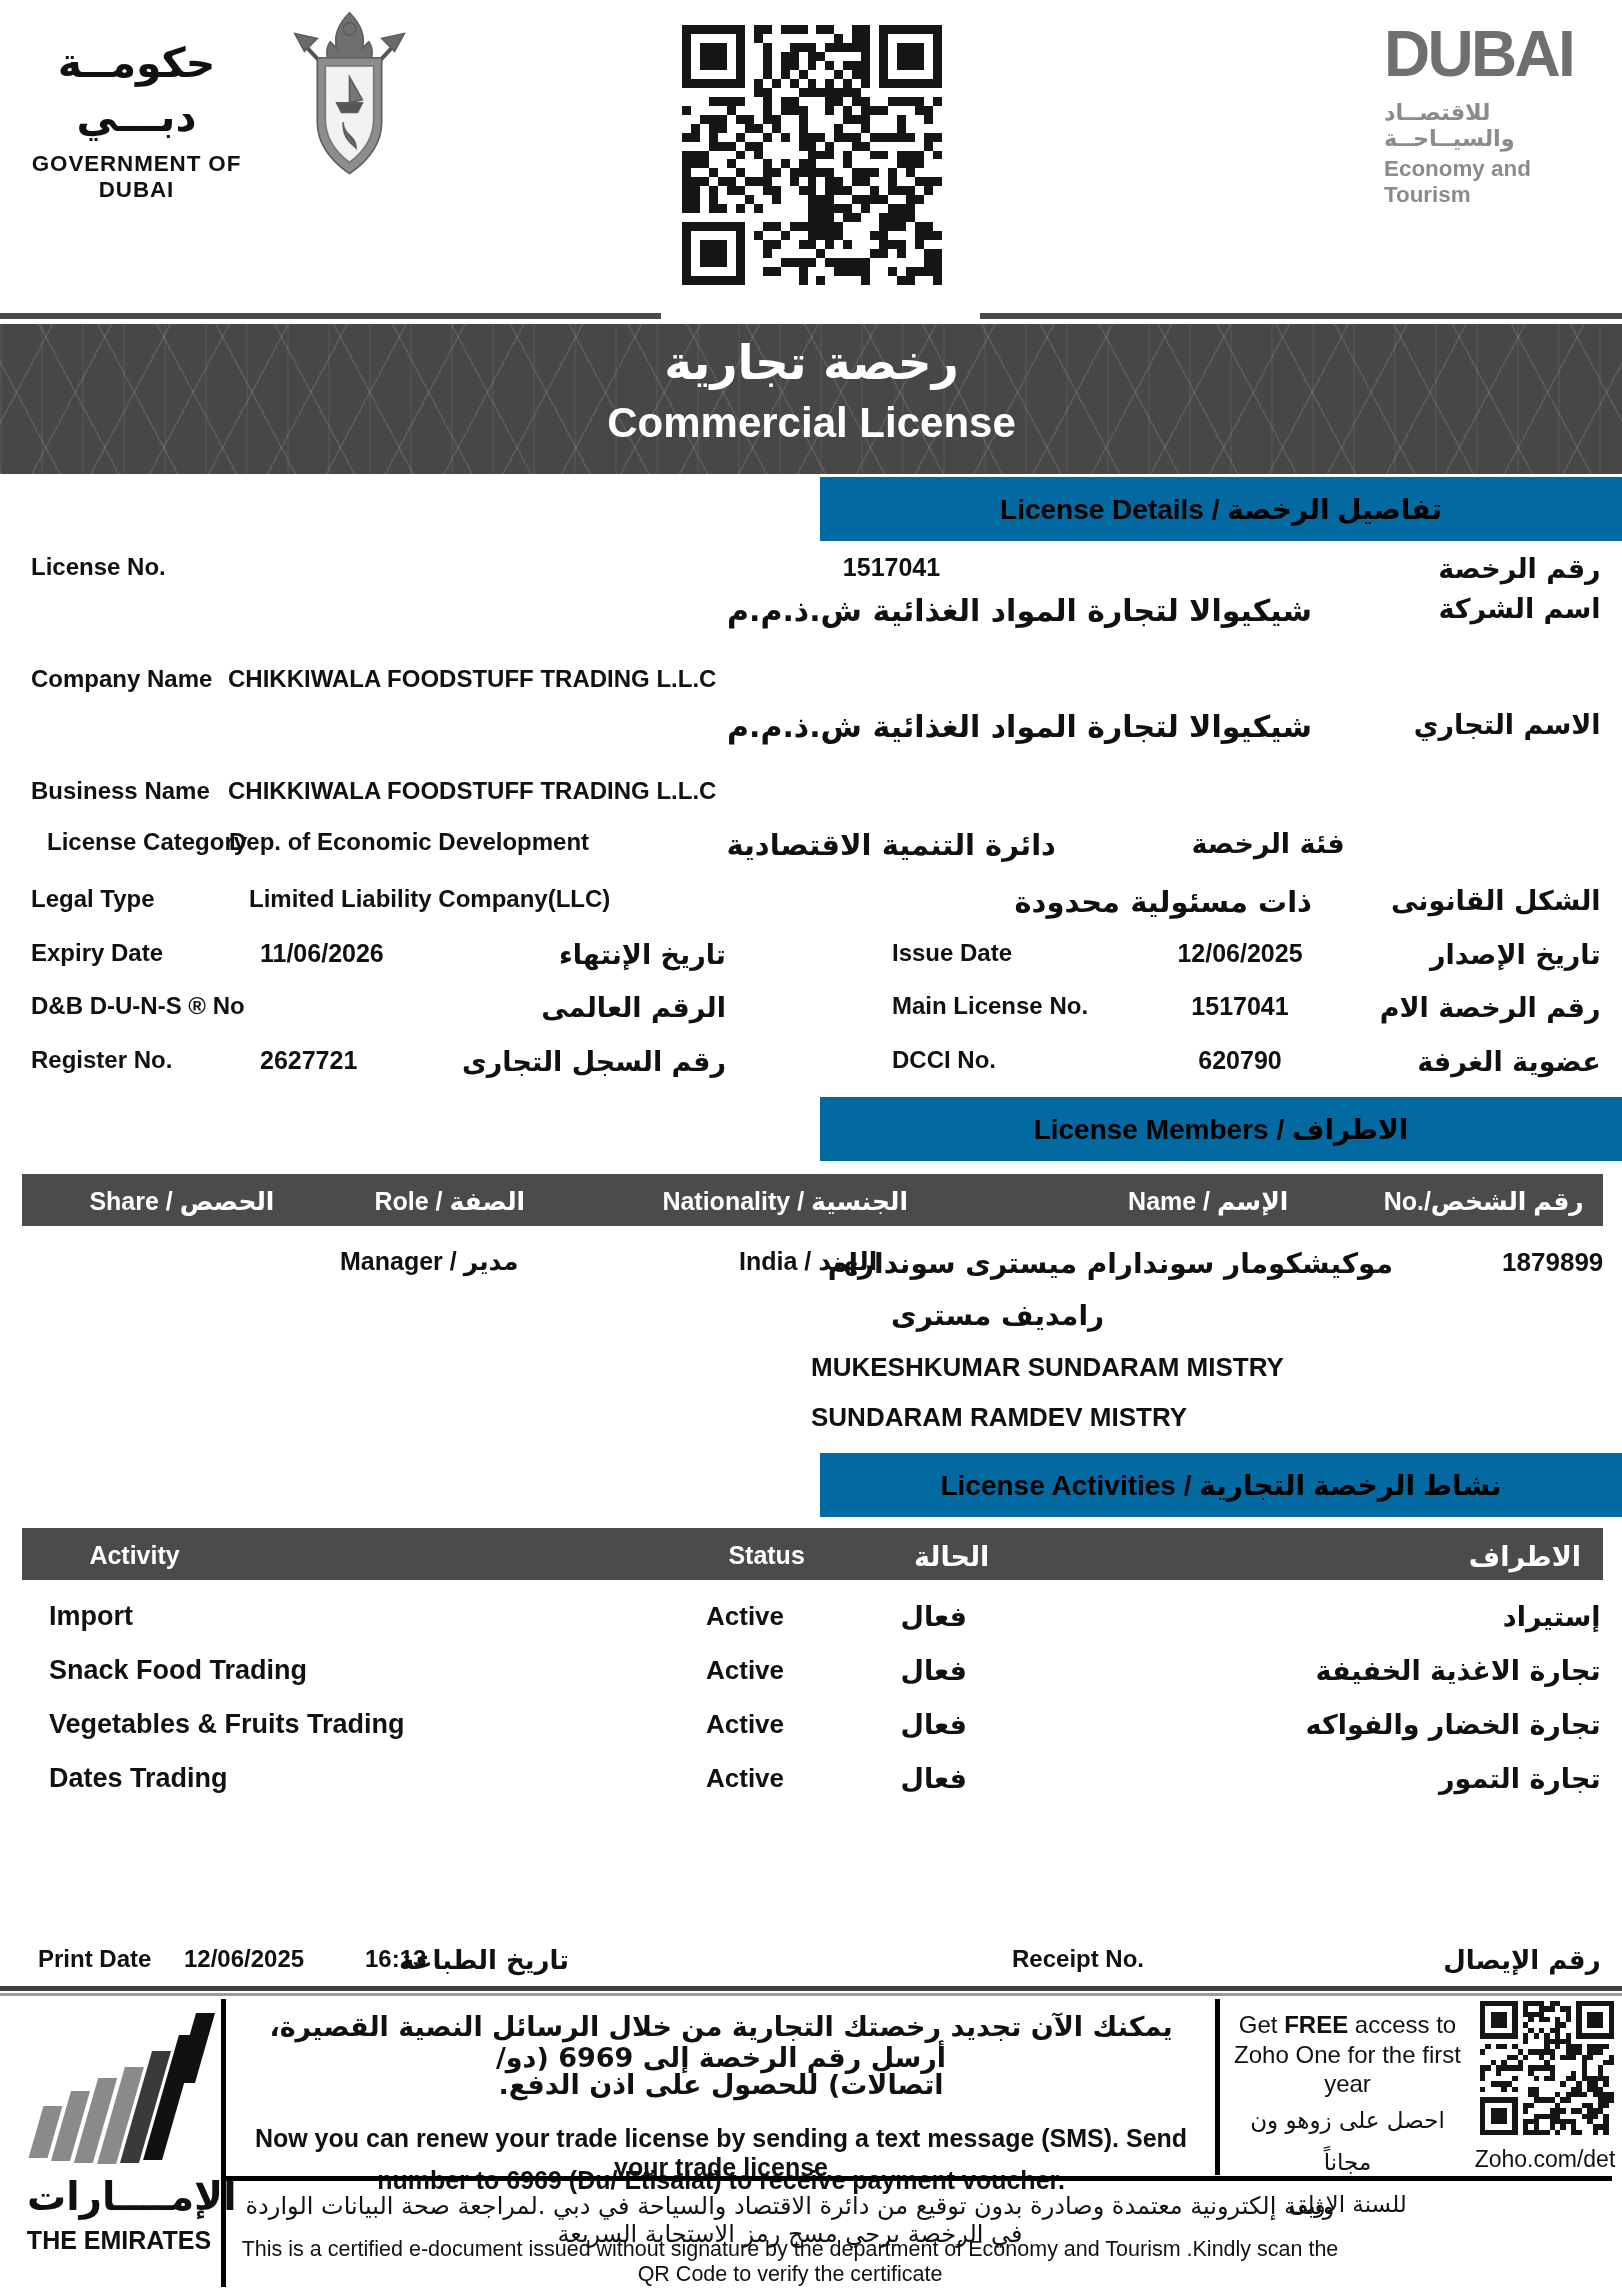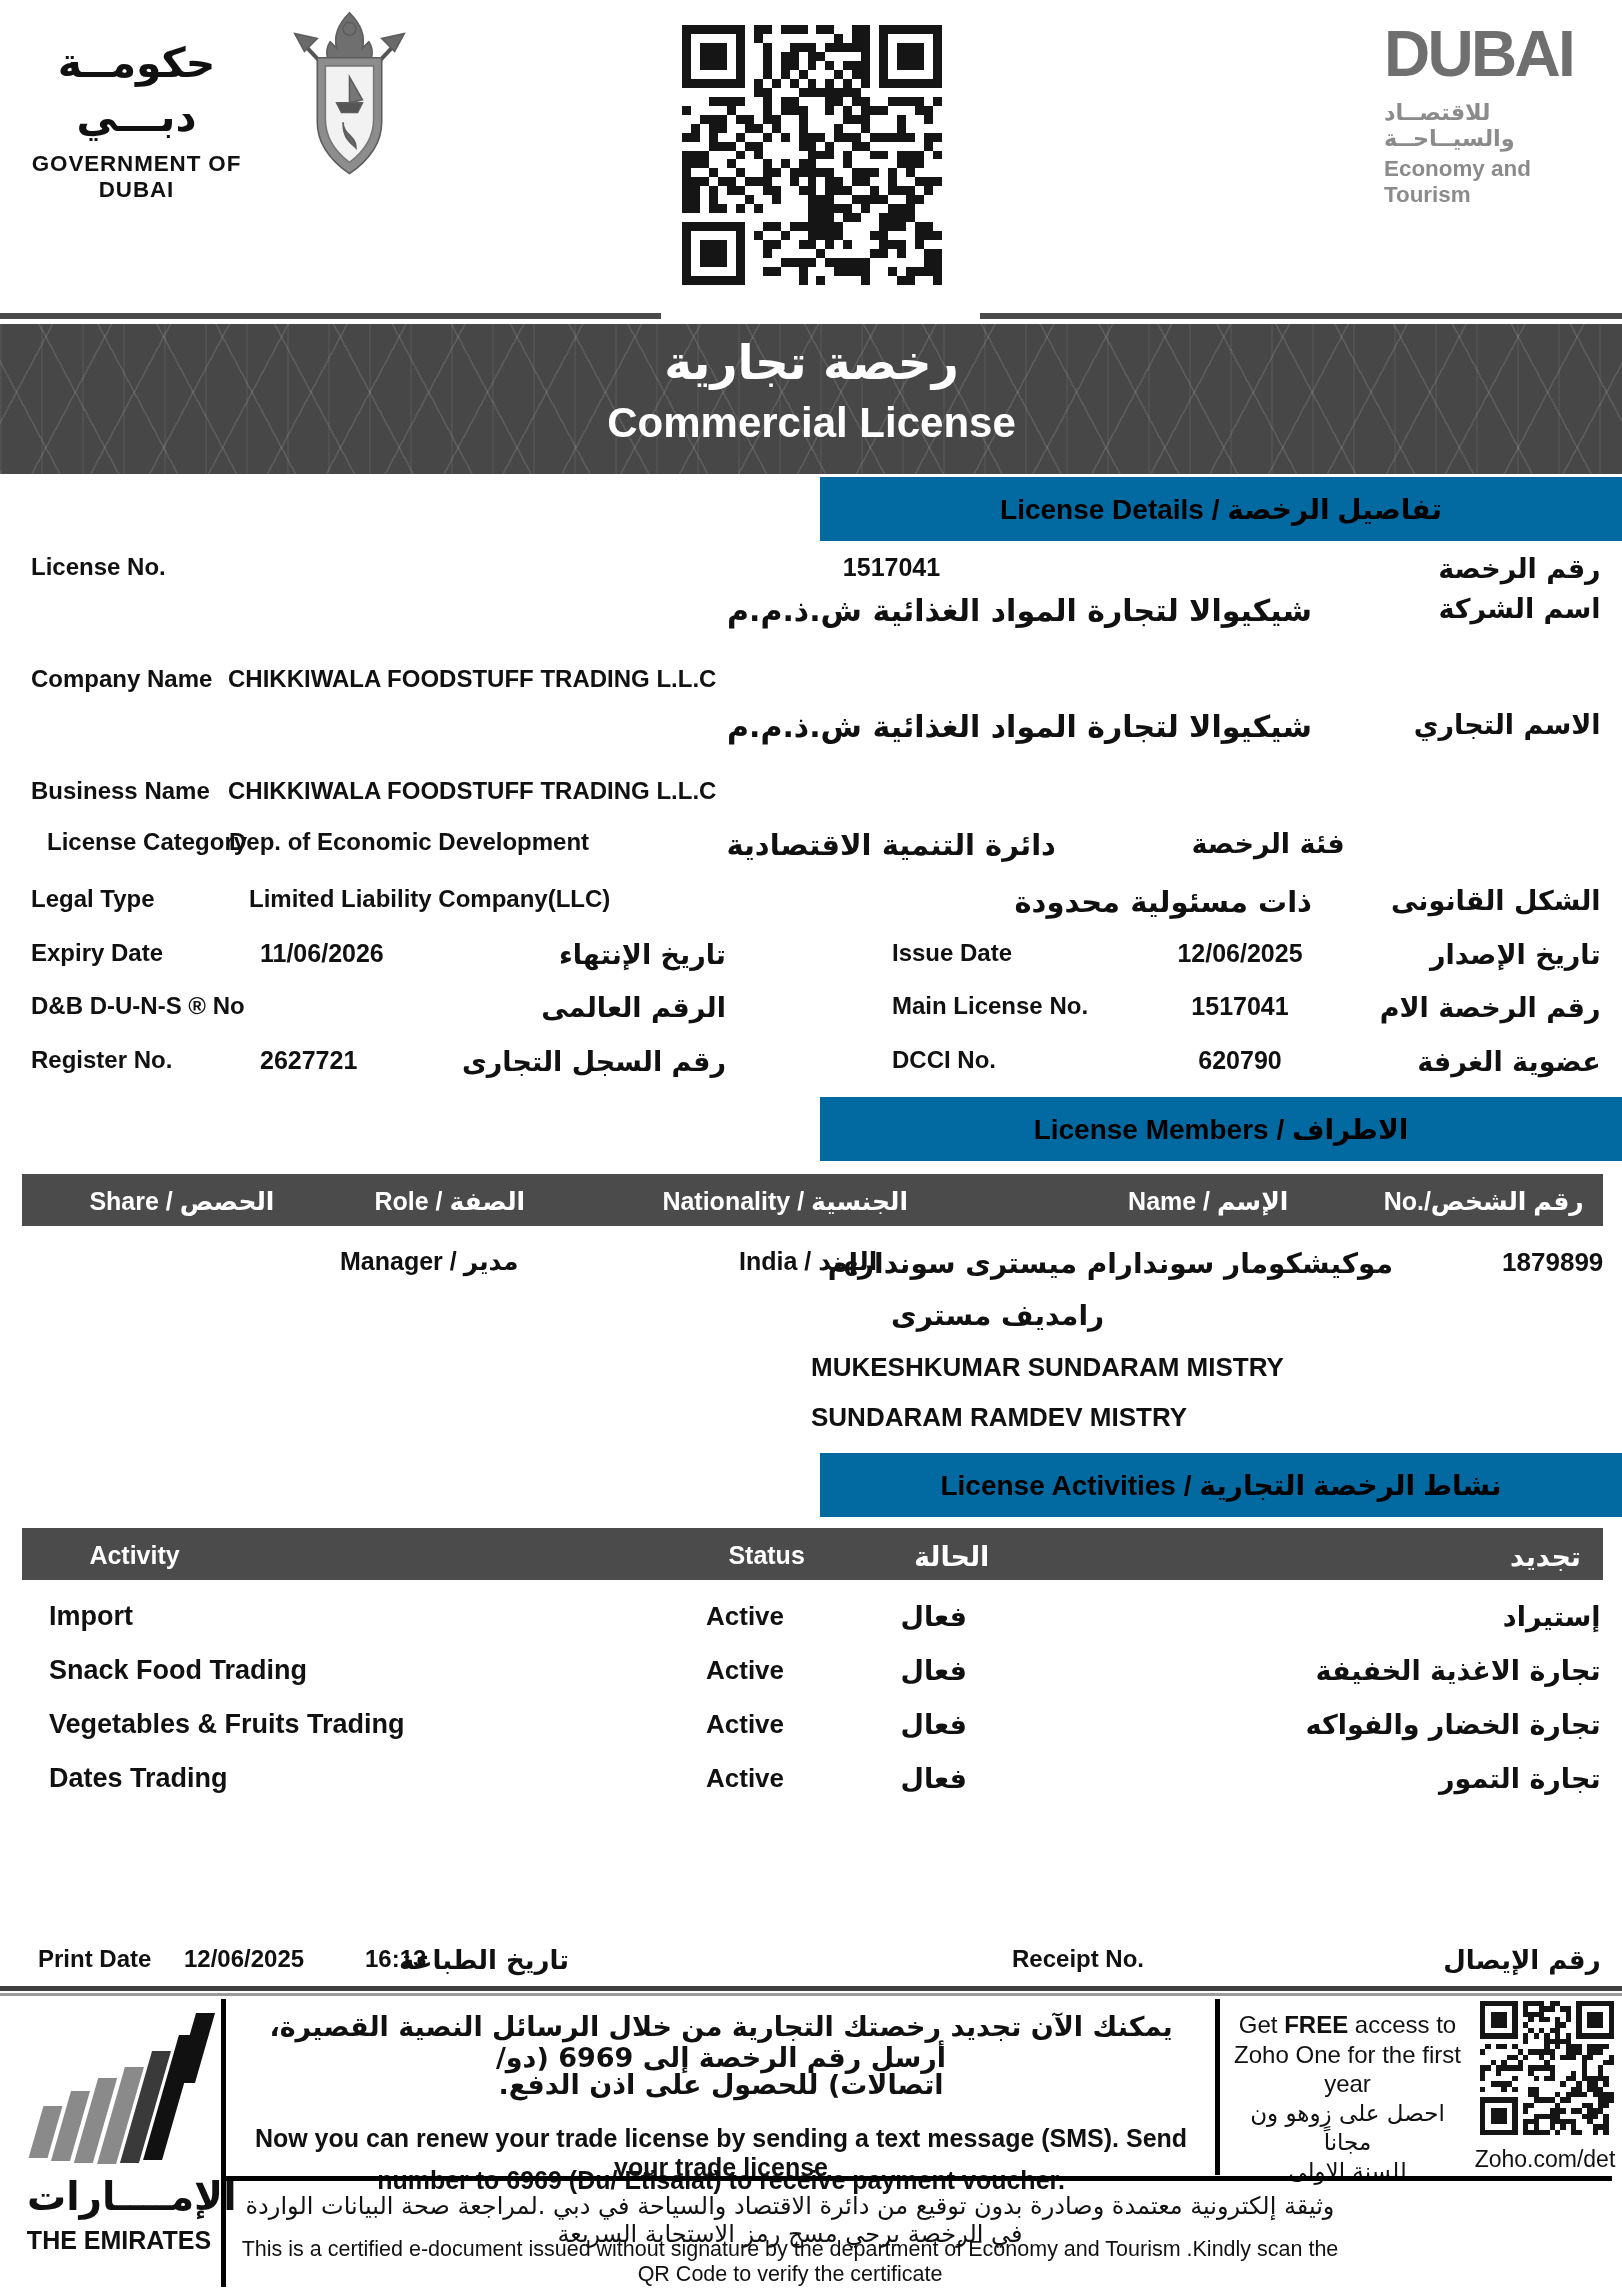--- a/index.html
+++ b/index.html
@@ -66,21 +66,21 @@
   .dline1{left:0;top:1986px;width:1623px;height:4.5px;background:#3f3f3f;}
   .dline2{left:0;top:1993px;width:1623px;height:2.7px;background:#9a9a9a;}
   .vsep-left{left:221px;top:1999px;width:4.5px;height:288px;background:#000;}
   .vsep-right{left:1215px;top:1999px;width:4.5px;height:176px;background:#000;}
   .boxbottom{left:226px;top:2176px;width:1386px;height:4.5px;background:#000;z-index:5;}
   .ad-mid{left:235px;width:972px;text-align:center;}
   .ad-ar{font-size:27px;direction:rtl;font-family:"DejaVu Sans",sans-serif;}
   .ad-en{font-size:25px;}
   .zoho-txt{left:1223px;width:249px;text-align:center;font-weight:normal;}
   .zoho-en{font-size:24px;line-height:29.6px;}
-  .zoho-ar{font-size:23px;line-height:29px;direction:rtl;font-family:"DejaVu Sans",sans-serif;}
+  .zoho-ar{font-size:23px;line-height:42px;direction:rtl;font-family:"DejaVu Sans",sans-serif;}
   .qr-zoho{left:1480px;top:2001px;width:134px;height:134px;}
   .zoho-link{left:1467px;top:2146px;width:156px;text-align:center;font-size:23px;font-weight:normal;}
   .disc{left:226px;width:1128px;text-align:center;font-weight:normal;}
   .disc-ar{font-size:24px;direction:rtl;font-family:"DejaVu Sans",sans-serif;}
   .disc-en{font-size:21.5px;}
   
   .bar{position:absolute;width:19px;transform:skewX(-16deg);}
   .em-ar{left:27px;top:2174px;width:188px;text-align:center;font-size:39px;font-family:"DejaVu Sans",sans-serif;}
   .em-en{left:16px;top:2226px;width:206px;text-align:center;font-size:25px;letter-spacing:0px;}
 </style>
@@ -644,21 +644,21 @@
   <div class="abs m-name-en" style="top:1402px;">SUNDARAM RAMDEV MISTRY</div>
 
   <div class="abs secbar" style="top:1453px;">
     <span>License Activities / نشاط الرخصة التجارية</span>
   </div>
 
   <div class="abs dark-row" style="top:1528px;">
     <span class="cell" style="left:67px;">Activity</span>
     <span class="cell" style="left:706px;">Status</span>
     <span class="cell a-status-ar">الحالة</span>
-    <span class="cell a-ar">تجديد</span>
+    <span class="cell a-ar">الاطراف</span>
   </div>
 
   <div class="abs" style="top:1601px;left:0;width:1623px;height:41px;">
     <span class="cell a-en">Import</span>
     <span class="cell a-status">Active</span>
     <span class="cell a-status-ar">فعال</span>
     <span class="cell a-ar">إستيراد</span>
   </div>
   <div class="abs" style="top:1655px;left:0;width:1623px;height:41px;">
     <span class="cell a-en">Snack Food Trading</span>

